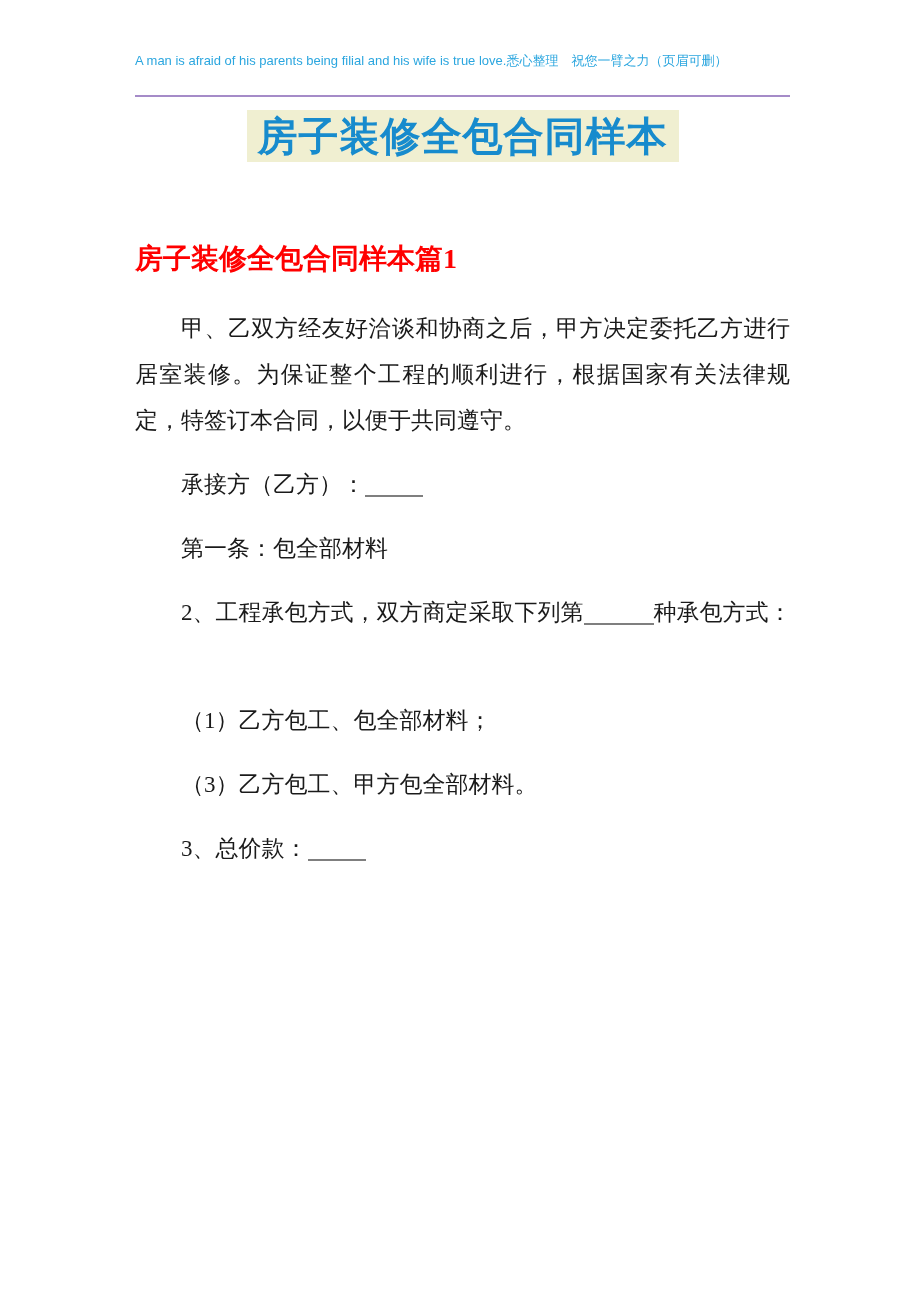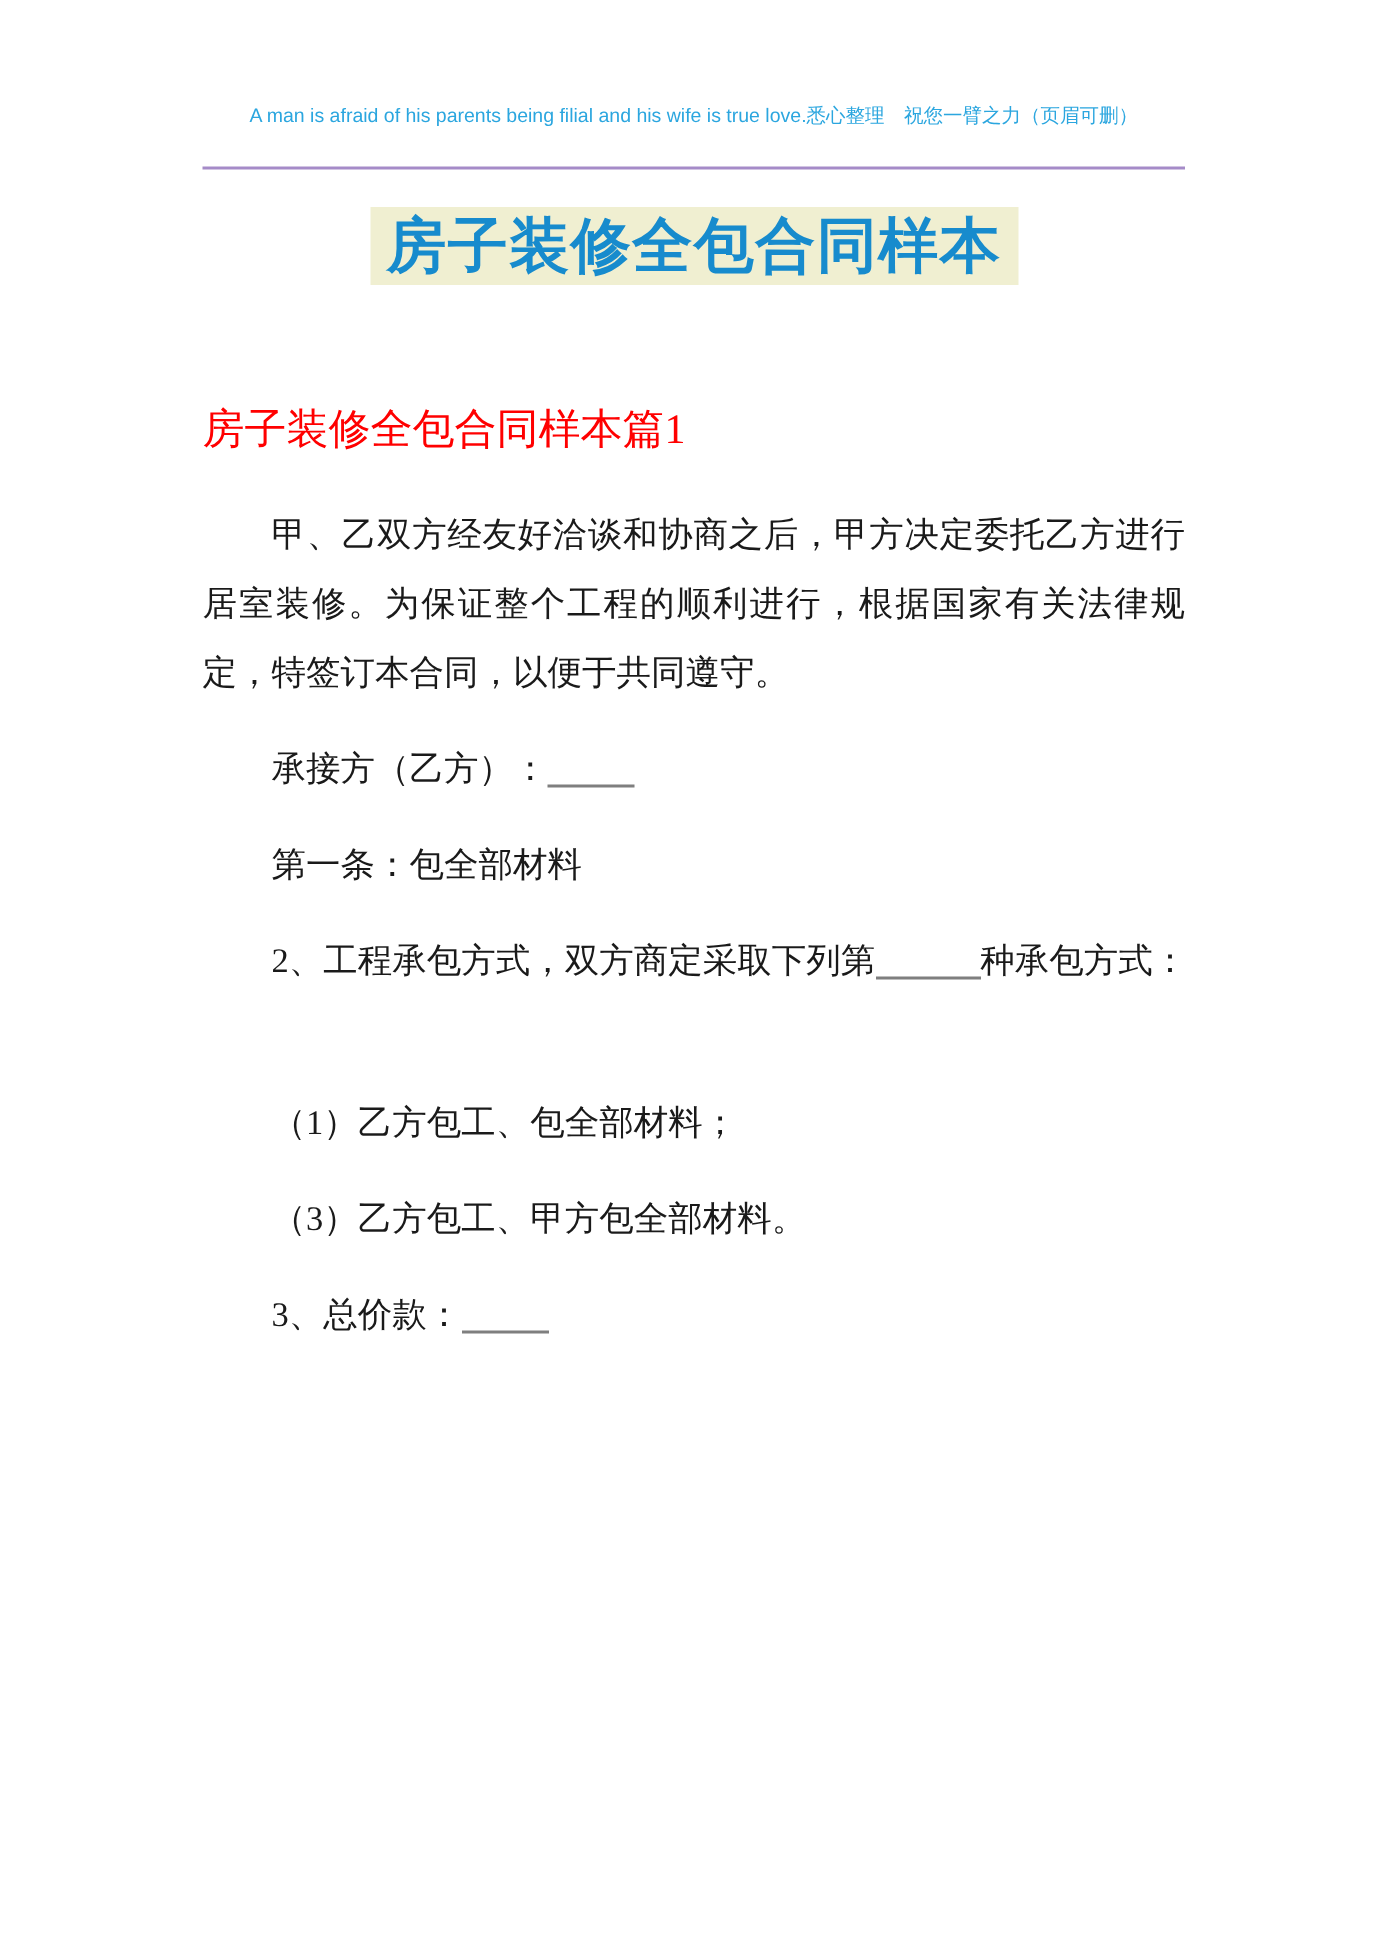--- a/index.html
+++ b/index.html
@@ -15,55 +15,55 @@
     color: var(--body-text, #1a1a1a);
   }
   .page {
     width: 920px;
     height: 1302px;
     padding: 0 130px 0 135px;
     box-sizing: border-box;
   }
   
   .page-header {
-    margin-top: 67px;
+    margin-top: 51px;
     line-height: 20px;
     font-size: 13px;
-    text-align: center;
+    text-align: left;
     color: var(--header-text, #2ba6df);
     font-family: "Liberation Sans", "DejaVu Sans", sans-serif;
     white-space: nowrap;
   }
   .header-divider {
     margin-top: 24px;
     border-bottom: 2px solid var(--divider, #a58bc8);
     height: 0;
   }
   
   .title-row {
-    margin-top: 25px;
+    margin-top: 13px;
     text-align: center;
   }
   .title-highlight {
     display: inline-block;
     background: var(--title-highlight, #f0efd1);
     color: var(--title-text, #178bcd);
     font-family: "Liberation Sans", "DejaVu Sans", sans-serif;
     font-weight: bold;
     font-size: 40px;
     line-height: 52px;
     padding: 0 11px;
     letter-spacing: 1px;
   }
   
   .section-heading {
     margin: 80px 0 0 0;
     font-size: 28px;
     line-height: 34px;
-    font-weight: normal;
+    font-weight: bold;
     color: var(--heading-red, #ff0000);
   }
   
   .doc-body { margin-top: 30px; }
   .line {
     font-size: 23px;
     line-height: 46px;
     margin: 18px 0 0 0;
     text-indent: 2em;
     white-space: nowrap;

